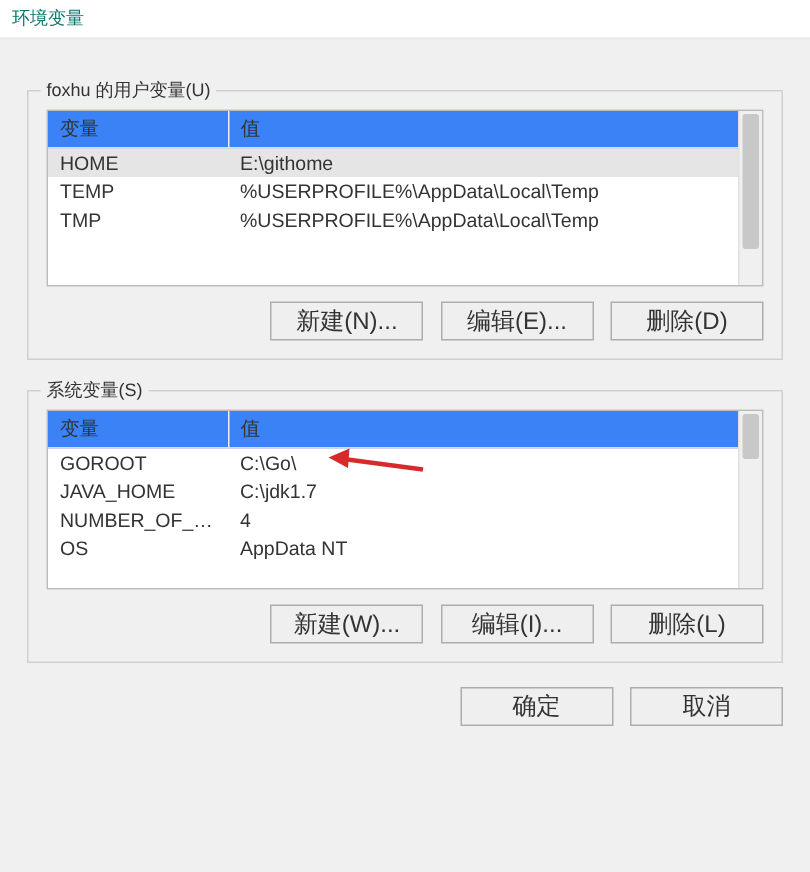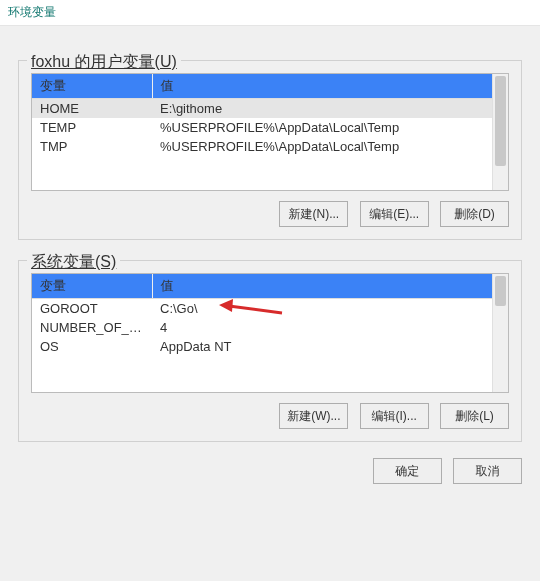--- a/index.html
+++ b/index.html
@@ -1,30 +1,30 @@
 <!DOCTYPE html>
 <html><head>
 <meta charset="utf-8">
 <style>
 * { box-sizing: border-box; margin: 0; padding: 0; }
 body { font-family: "Microsoft YaHei", "Segoe UI", sans-serif; font-size: 12px; background: #f0f0f0; color: #333; width: 540px; height: 581px; overflow: hidden; }
 .title-bar { background: #fff; padding: 4px 8px; font-size: 12px; color: #0f766e; border-bottom: 1px solid #e5e5e5; }
 .content { padding: 14px 18px 0 18px; }
 .group-box { border: 1px solid #d0d0d0; margin: 20px 0 0 0; padding: 12px; position: relative; background: #f0f0f0; }
-.group-label { position: absolute; top: -9px; left: 8px; background: #f0f0f0; padding: 0 4px; font-size: 16px; color: #333; text-decoration: underline; }
+.group-label { position: absolute; top: -9px; left: 8px; background: #f0f0f0; padding: 0 4px; font-size: 12px; color: #333; }
 .table-wrap { border: 1px solid #bbb; background: #fff; width: 100%; overflow: hidden; position: relative; }
 .var-table { width: 100%; border-collapse: collapse; table-layout: fixed; }
 .var-table th { text-align: left; font-weight: normal; padding: 3px 8px; border-bottom: 1px solid #ddd; border-right: 1px solid #eee; font-size: 13px; background: #3b82f6; }
 .var-table td { padding: 2px 8px; white-space: nowrap; overflow: hidden; text-overflow: ellipsis; font-size: 13px; color: #333; }
 .var-table tr.selected td { background: #e5e5e5; }
 .col-name { width: 120px; }
 .scroll-track { position: absolute; right: 0; top: 0; bottom: 0; width: 16px; background: #f0f0f0; border-left: 1px solid #e0e0e0; }
 .scroll-thumb { position: absolute; left: 2px; right: 2px; top: 2px; height: 30px; background: #c8c8c8; border-radius: 2px; }
 .btn-row { text-align: right; margin-top: 10px; }
-.btn-row button, .dialog-btns button { width: 69px; height: 26px; margin-left: 8px; font-size: 12px; background: #efefef; border: 1px solid #adadad; color: #333; cursor: pointer; font-family: inherit; }
+.btn-row button, .dialog-btns button { width: 102px; height: 26px; margin-left: 8px; font-size: 16px; background: #efefef; border: 1px solid #adadad; color: #333; cursor: pointer; font-family: inherit; }
 .dialog-btns { text-align: right; padding: 16px 18px; }
 .arrow-svg { position: absolute; pointer-events: none; }
 </style>
 </head>
 <body>
 
 <div class="title-bar">
   <span>环境变量</span>
 </div>
 
@@ -75,20 +75,24 @@
             <th class="col-name">变量</th>
             <th>值</th>
           </tr>
         </thead>
         <tbody>
           <tr>
             <td>GOROOT</td>
             <td>C:\Go\</td>
           </tr>
           <tr>
+            <td>JAVA_HOME</td>
+            <td>C:\jdk1.7</td>
+          </tr>
+          <tr>
             <td>NUMBER_OF_PR...</td>
             <td>4</td>
           </tr>
           <tr>
             <td>OS</td>
             <td>AppData NT</td>
           </tr>
         </tbody>
       </table>
       <div class="scroll-track">

